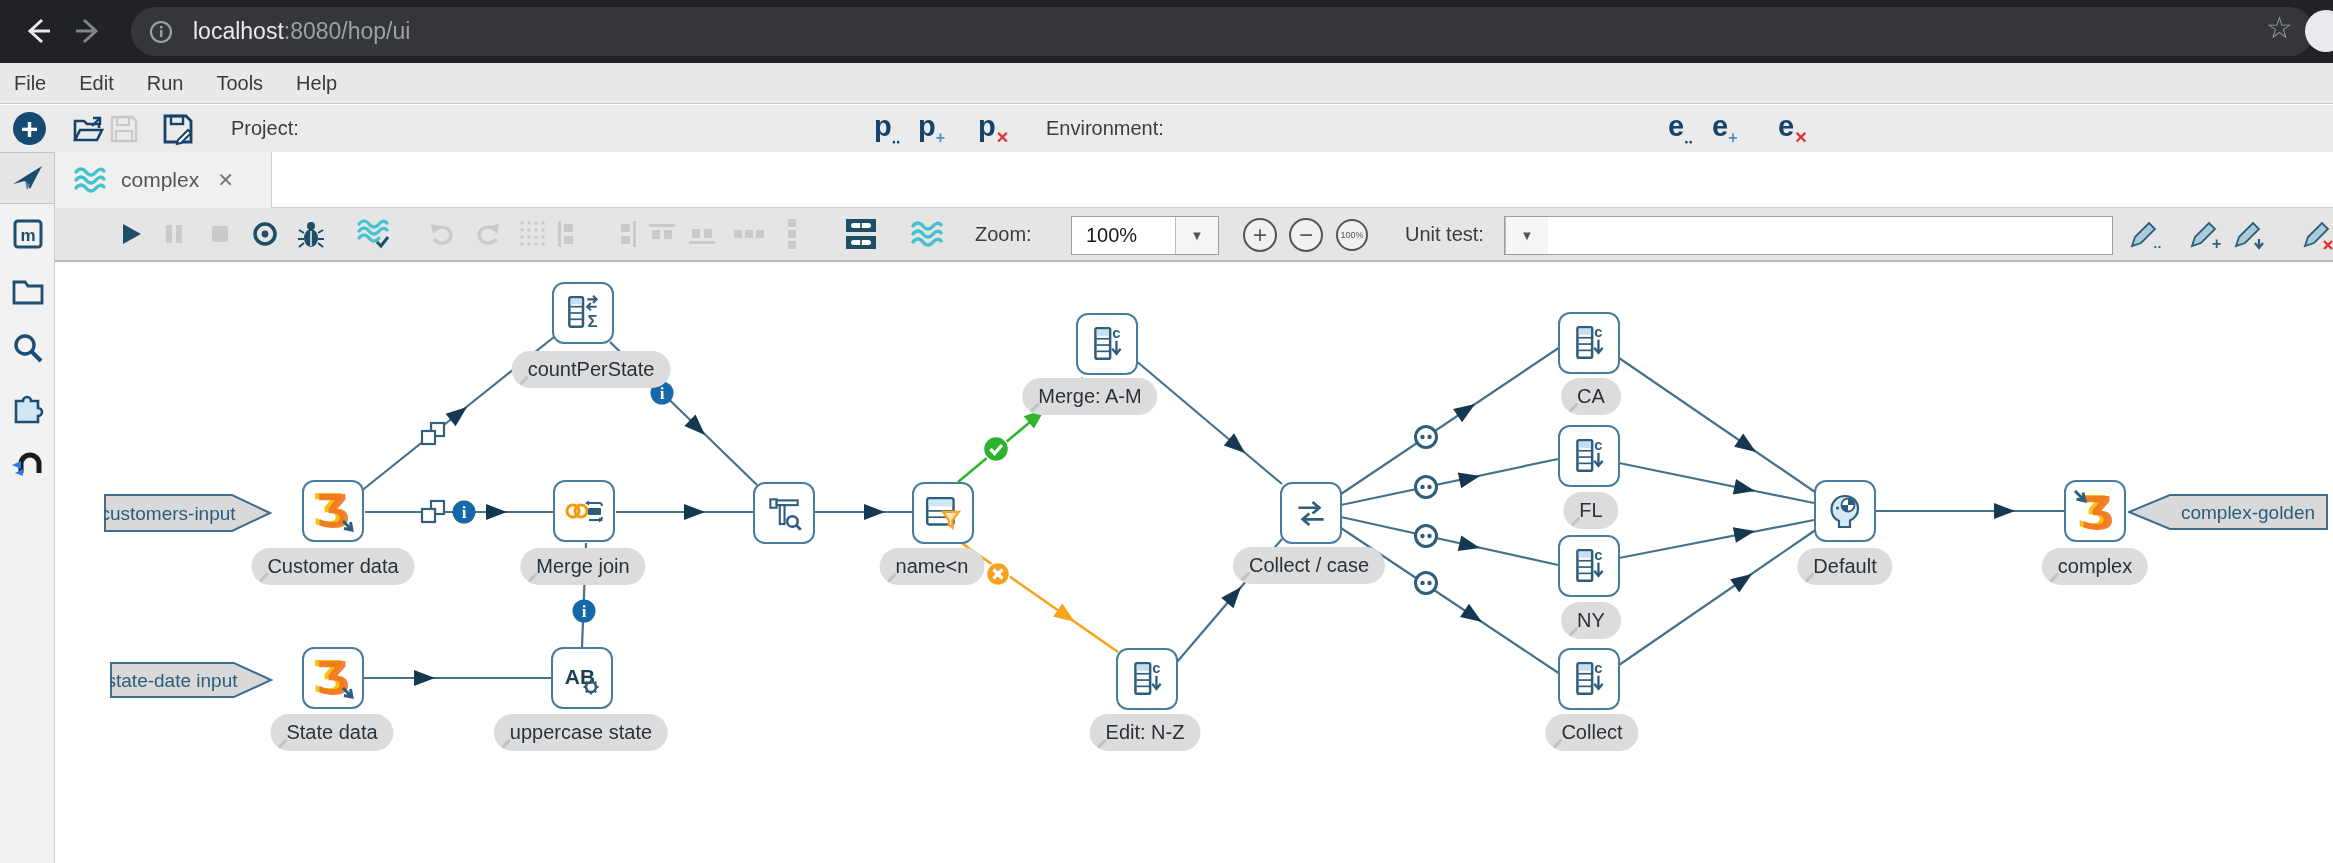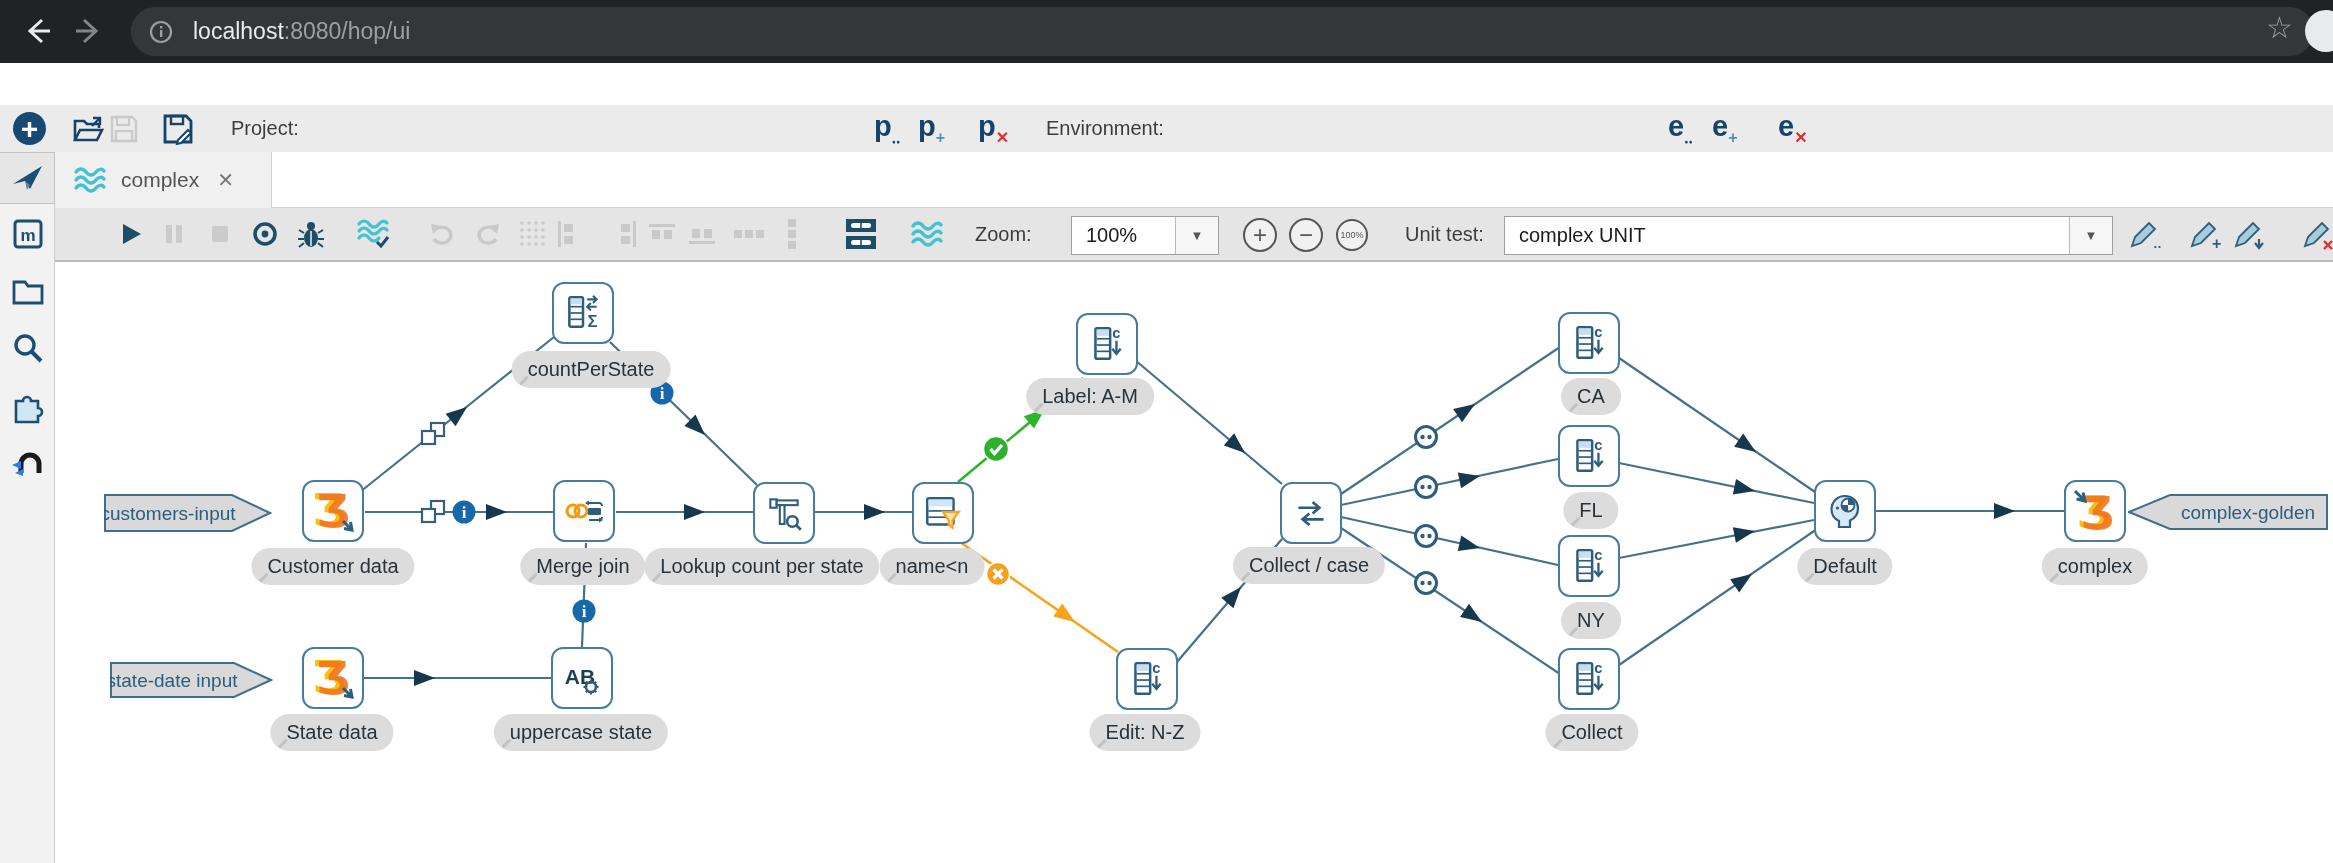--- a/index.html
+++ b/index.html
@@ -85,20 +85,27 @@
           <circle cx="14" cy="14" r="10" stroke="#9aa0a6" stroke-width="2.2" fill="none"></circle>
           <rect x="13" y="12" width="2.4" height="7" fill="#9aa0a6"></rect>
           <rect x="13" y="8" width="2.4" height="2.4" fill="#9aa0a6"></rect>
         </svg>
       <div class="urltext"><span>localhost</span><span class="dim">:8080/hop/ui</span></div>
     </div>
     <div class="star">☆</div>
     <div class="avatar"></div>
   </div>
 
+  <div class="menubar">
+    <span>File</span>
+    <span>Edit</span>
+    <span>Run</span>
+    <span>Tools</span>
+    <span>Help</span>
+  </div>
 
   <div class="maintb">
     <div class="tbitem" style="left:71px">
       <svg width="34" height="34" viewBox="0 0 34 34">
           <path d="M4 28 V9 h9 l3 3 h12 v4" fill="none" stroke="#16436a" stroke-width="2.6"></path>
           <path d="M4 28 l5 -10 h22 l-5 10 z" fill="none" stroke="#16436a" stroke-width="2.6"></path>
           <path d="M22 6 h7 v7 M29 6 l-8 8" stroke="#16436a" stroke-width="2.4" fill="none"></path>
         </svg>
     </div>
     <div class="tbitem" style="left:108px">
@@ -338,21 +345,20 @@
       <span class="val">100%</span>
       <span class="arrow">▼</span>
     </div>
     <div class="zcirc" style="left:1205px;top:27px;width:30px;height:30px;font-size:24px">+</div>
     <div class="zcirc" style="left:1251px;top:27px;width:30px;height:30px;font-size:24px">−</div>
     <div class="zcirc" style="left:1297px;top:27px;width:28px;height:28px;font-size:9px">
         <span>100%</span>
       </div>
     <span class="tblabel" style="left:1350px;top:26px;position:absolute">Unit test:</span>
     <div class="combo" style="left:1449px;top:8px;width:609px;height:39px">
-      <span class="val">complex UNIT</span>
       <span class="arrow">▼</span>
     </div>
     <div class="pic" style="left:2089px;top:26px">
       <svg width="34" height="34" viewBox="0 0 34 34">
           <polygon points="5,29 8,20 22,6 28,12 14,26" fill="#a8ccd8" stroke="#2f5d7c" stroke-width="1.8"></polygon>
           <text x="26" y="31" font-size="13" font-weight="bold" fill="#2f5d7c">…</text>
         </svg>
     </div>
     <div class="pic" style="left:2149px;top:26px">
       <svg width="34" height="34" viewBox="0 0 34 34">
@@ -649,23 +655,22 @@
             <line x1="34.4" y1="34.4" x2="36.2" y2="36.2"></line>
             <line x1="36.2" y1="25.8" x2="34.4" y2="27.6"></line>
             <line x1="27.6" y1="34.4" x2="25.8" y2="36.2"></line>
           </g>
       </svg>
     </div>
 
     <div class="pill" style="left:278px;top:286px">Customer data</div>
     <div class="pill" style="left:536px;top:89px">countPerState</div>
     <div class="pill" style="left:528px;top:286px">Merge join</div>
-    <div class="pill" style="left:707px;top:286px">Lookup count per state</div>
     <div class="pill" style="left:877px;top:286px">name&lt;n</div>
-    <div class="pill" style="left:1035px;top:116px">Label: A-M</div>
+    <div class="pill" style="left:1035px;top:116px">Merge: A-M</div>
     <div class="pill" style="left:1090px;top:452px">Edit: N-Z</div>
     <div class="pill" style="left:1254px;top:285px">Collect / case</div>
     <div class="pill" style="left:1536px;top:116px">CA</div>
     <div class="pill" style="left:1536px;top:230px">FL</div>
     <div class="pill" style="left:1536px;top:340px">NY</div>
     <div class="pill" style="left:1537px;top:452px">Collect</div>
     <div class="pill" style="left:1790px;top:286px">Default</div>
     <div class="pill" style="left:2040px;top:286px">complex</div>
     <div class="pill" style="left:277px;top:452px">State data</div>
     <div class="pill" style="left:526px;top:452px">uppercase state</div>

